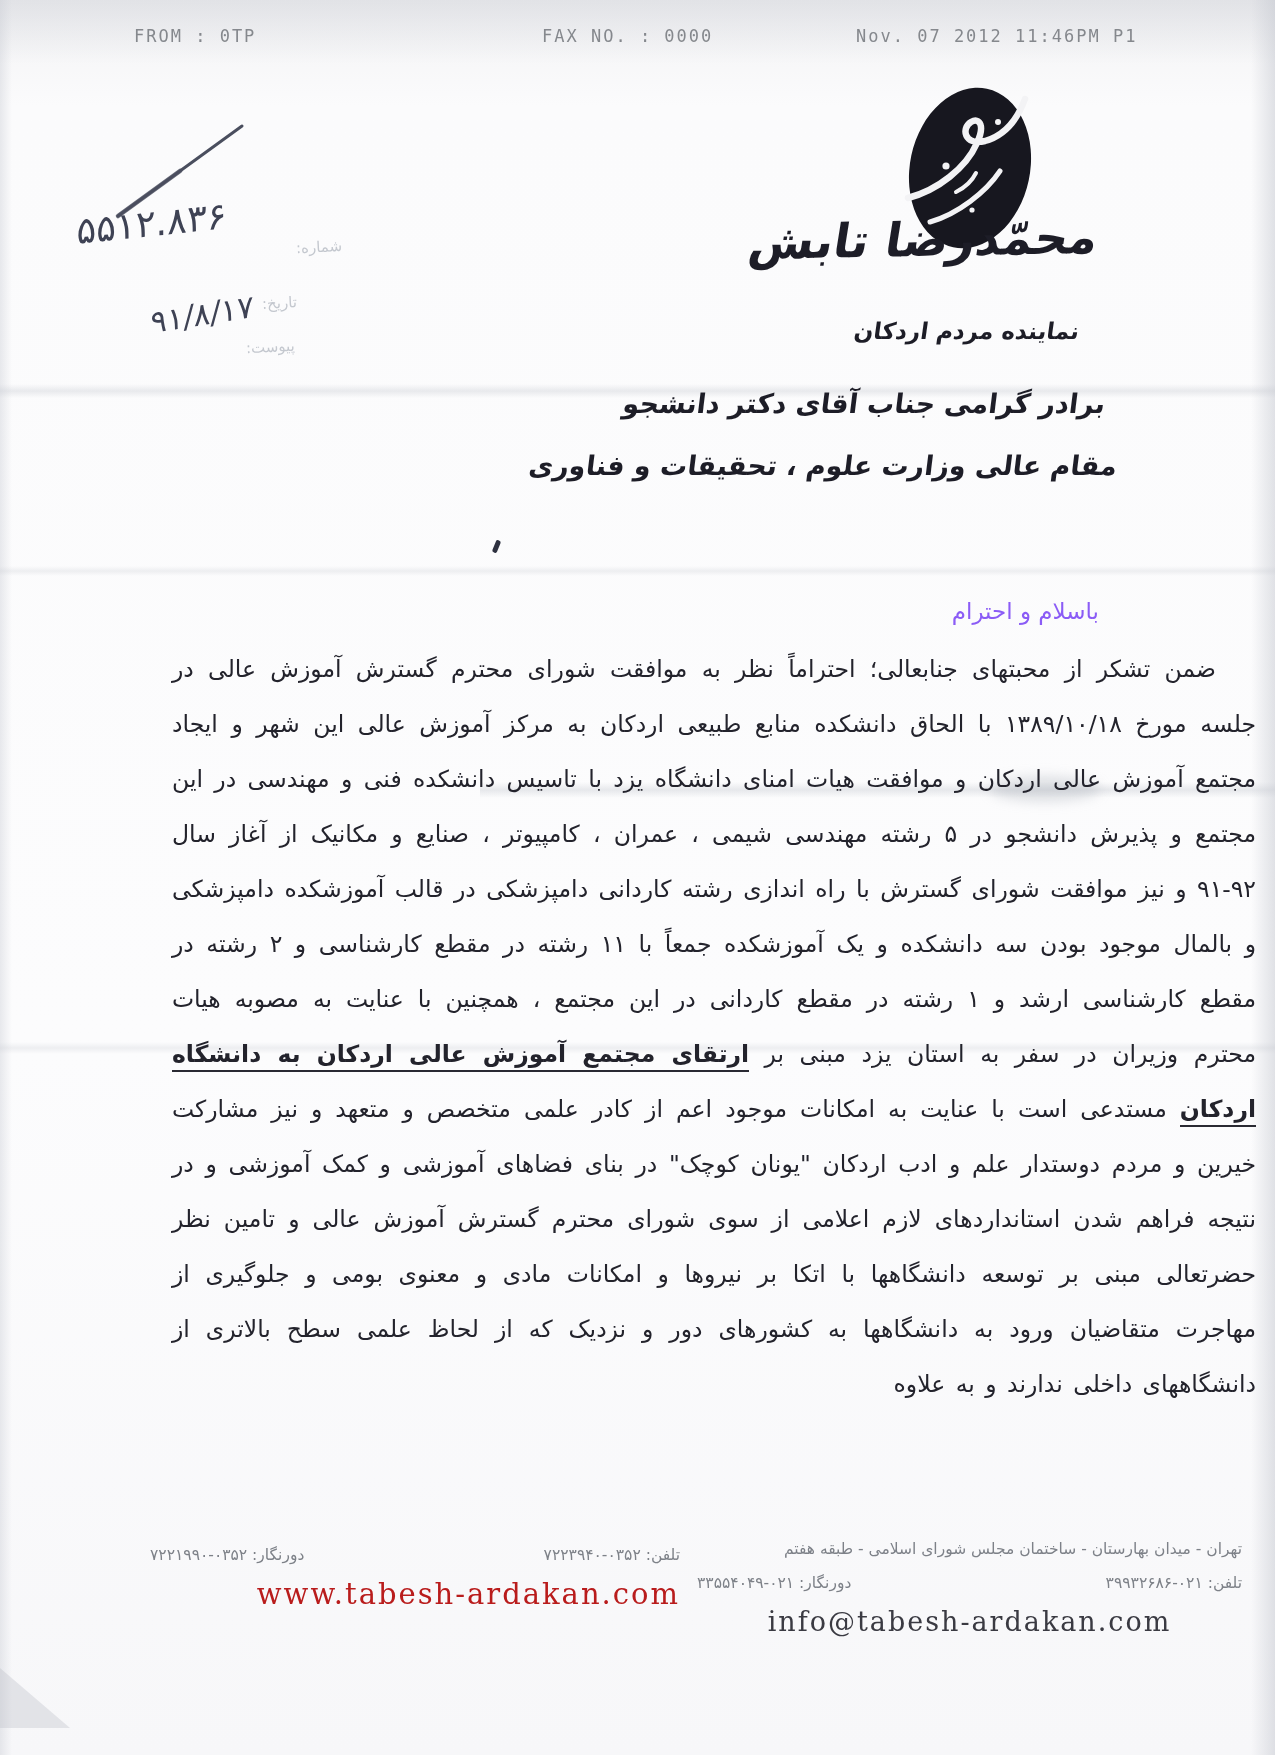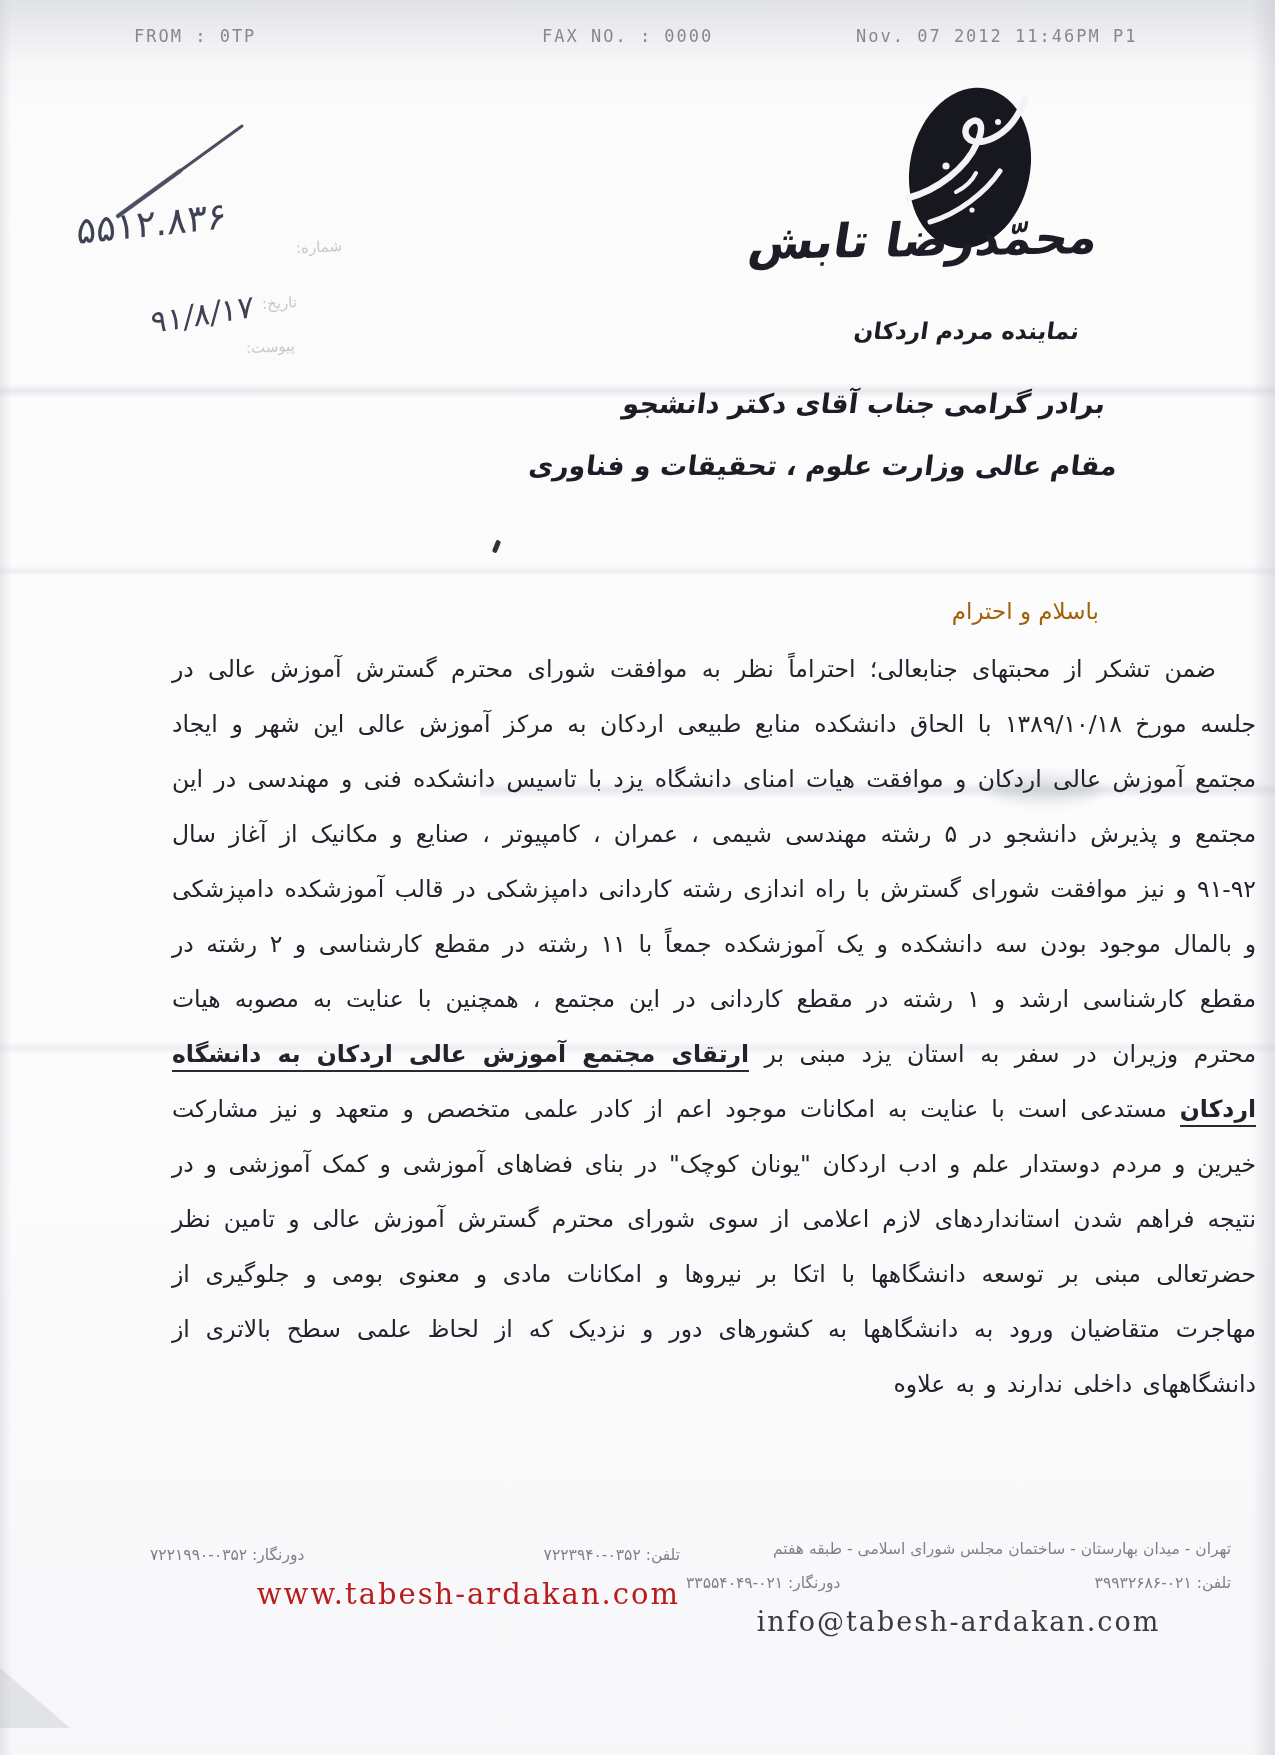--- a/index.html
+++ b/index.html
@@ -43,35 +43,35 @@
   .f-date{left:262px;top:294px;}
   .f-att{left:246px;top:338px;}
 
   .emblem{position:absolute;left:876px;top:70px;}
 
   .callig{position:absolute;direction:rtl;color:#1d1d27;white-space:nowrap;}
   .sender-name{right:178px;top:212px;font-size:47px;font-weight:bold;transform:skewX(-10deg) rotate(-1deg);}
   .sender-title{right:196px;top:318px;font-size:23px;font-weight:bold;transform:skewX(-8deg);}
   .recip1{right:170px;top:388px;font-size:27px;font-weight:bold;transform:skewX(-7deg);}
   .recip2{right:158px;top:450px;font-size:27px;font-weight:bold;transform:skewX(-7deg);}
-  .greet{position:absolute;right:176px;top:598px;font-size:23px;color:#a16207;direction:rtl;}
+  .greet{position:absolute;right:176px;top:598px;font-size:23px;color:#8b5cf6;direction:rtl;}
 
   .letter{
     position:absolute;left:128px;top:642px;width:1084px;
     direction:rtl;text-align:justify;text-align-last:right;
     font-size:23.5px;line-height:55px;color:#23232c;word-spacing:3px;
     text-indent:40px;
     margin-left:44px;
   }
   .letter .em{font-weight:bold;border-bottom:2.5px solid #2a2a33;padding-bottom:2px;}
 
   .foot{position:absolute;direction:rtl;text-align:right;color:#7d8188;font-size:15.5px;line-height:34px;}
   .foot .row{display:flex;justify-content:space-between;direction:rtl;}
   .foot-ardakan{right:595px;top:1538px;width:530px;}
-  .foot-tehran{right:44px;top:1532px;width:545px;}
+  .foot-tehran{right:33px;top:1532px;width:545px;}
   .weblink{font-family:"DejaVu Serif",serif;color:#b91c1c;font-size:29px;letter-spacing:2px;
     direction:ltr;text-align:right;line-height:44px;padding-left:46px;}
   .maillink{font-family:"DejaVu Serif",serif;color:#3a3a42;font-size:27px;letter-spacing:2px;
     direction:ltr;text-align:center;line-height:44px;}
 </style>
 </head>
 <body>
 
 <div class="paper"></div>
 

